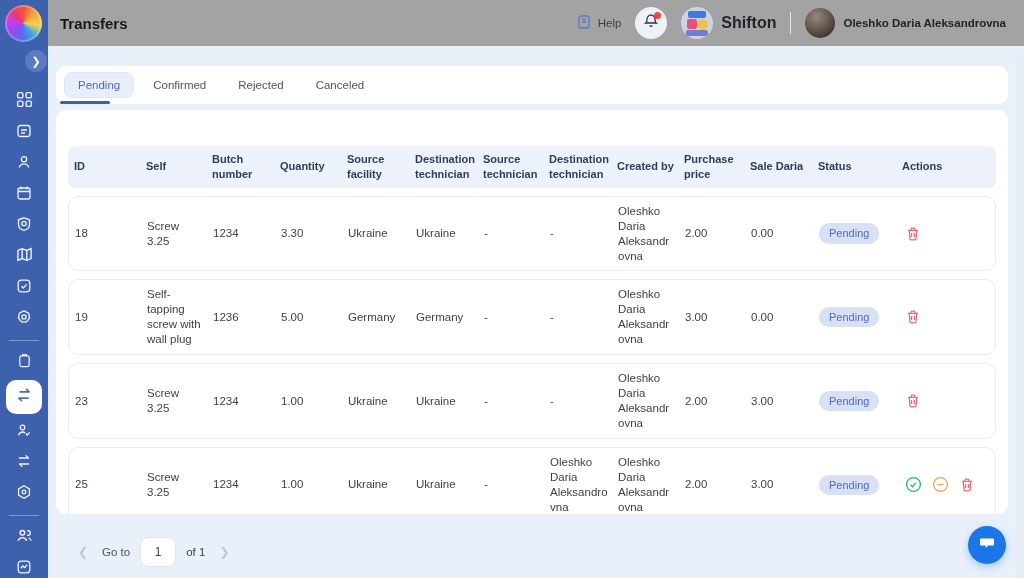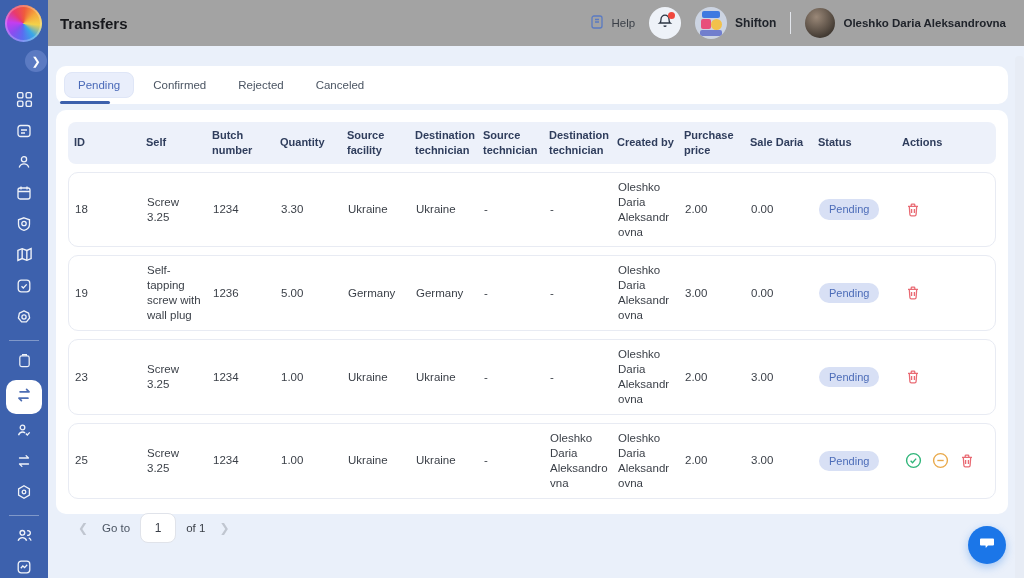--- a/index.html
+++ b/index.html
@@ -20,21 +20,21 @@
   .nav-divider { width:30px; height:1px; background:rgba(255,255,255,.35); margin:6px 0; }
 
   
   .header { position:absolute; left:48px; top:0; width:976px; height:46px; background:#a3a3a3;
             display:flex; align-items:center; padding:0 18px 0 12px; z-index:10; }
   .page-title { font-size:15px; font-weight:bold; color:#17181c; }
   .header-right { margin-left:auto; display:flex; align-items:center; gap:14px; }
   .help { display:flex; align-items:center; gap:6px; font-size:11.5px; color:#3a3f47; }
   .bell-wrap { width:32px; height:32px; border-radius:50%; background:#eef2f8; display:flex; align-items:center; justify-content:center; position:relative; }
   .bell-dot { position:absolute; top:5px; right:6px; width:7px; height:7px; border-radius:50%; background:#f0483e; }
-  .brand { display:flex; align-items:center; gap:8px; font-size:12px; font-weight:bold; color:#20242b;text-align:right; }
+  .brand { display:flex; align-items:center; gap:8px; font-size:16px; font-weight:bold; color:#20242b;text-align:right; }
   .brand-avatar { width:32px; height:32px; border-radius:50%; background:#ccd4e2; position:relative; overflow:hidden; }
   .brand-avatar i { position:absolute; display:block; }
   .brand-avatar .b1 { left:7px; top:4px; width:18px; height:7px; background:#3f7ae0; border-radius:2px; }
   .brand-avatar .b2 { left:6px; top:12px; width:10px; height:10px; background:#e84f7a; border-radius:2px; }
   .brand-avatar .b3 { left:16px; top:12px; width:11px; height:11px; background:#f2c14b; border-radius:50%; }
   .brand-avatar .b4 { left:5px; top:23px; width:22px; height:6px; background:#5a68c8; border-radius:2px; opacity:.8; }
   .vdiv { width:1px; height:22px; background:#e3e6ec; }
   .user { display:flex; align-items:center; gap:8px; font-size:11.5px; font-weight:bold; color:#20242b; }
   .user-avatar { width:30px; height:30px; border-radius:50%;
                  background:radial-gradient(circle at 38% 30%, #9a8878, #5a4f45 55%, #2e2823 90%); }
@@ -44,21 +44,21 @@
 
   .tabs-card { position:absolute; left:8px; top:10px; width:952px; height:38px; background:#fff; border-radius:10px;
                display:flex; align-items:center; padding-left:8px; gap:6px; }
   .tab { font-size:11.5px; color:#4b5563; padding:6px 13px; border-radius:8px; }
   .tab.active { background:#e9eefb; color:#4a6ab8; border:1px solid #dfe6f7; }
   .tab-underline { position:absolute; left:4px; bottom:0; width:50px; height:3px; background:#3c60ac; border-radius:2px; }
 
   .table-card { position:absolute; left:8px; top:54px; width:952px; height:404px; background:#fff; border-radius:10px; padding:12px; }
   .grid { display:grid; grid-template-columns:72px 66px 68px 67px 68px 68px 66px 68px 67px 66px 68px 84px 1fr; }
   .thead { background:#edf1fa; border-radius:8px; min-height:40px; align-items:center;
-           font-size:11px; font-weight:bold; color:#2f3d5c; padding:6px 0; }
+           font-size:11px; font-weight:bold; color:#2f3d5c; padding:6px 0;margin-top:24px; }
   .thead .hcell { padding:0 3px 0 6px; line-height:1.35; }
   .trow { border:1px solid #e8ebf3; border-radius:10px; margin-top:8px; min-height:68px; align-items:center;
           font-size:11.5px; color:#3a3f47; padding:7px 0; }
   .cell { padding:0 4px 0 6px; line-height:1.3; overflow-wrap:anywhere; }
   .badge { display:inline-block; background:#d8e0f5; color:#4c6cb8; font-size:11px; padding:3px 10px; border-radius:10px; }
   .actions-cell { display:flex; gap:10px; align-items:center; padding-left:8px; }
   .act { display:inline-flex; }
 
   .pagination { display:flex; align-items:center; gap:10px; margin-top:14px; padding-left:6px;
                 font-size:11.5px; color:#4b5563; }

